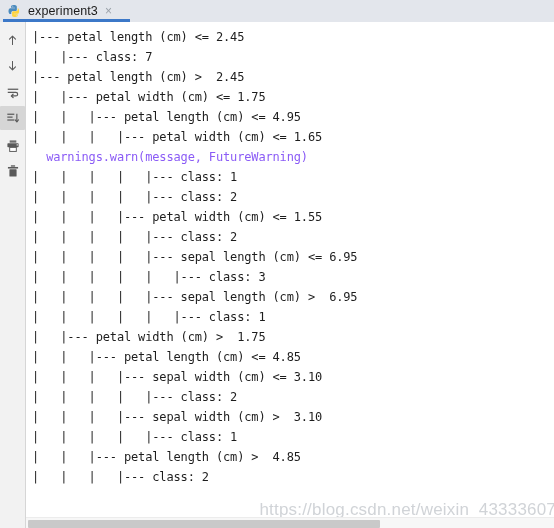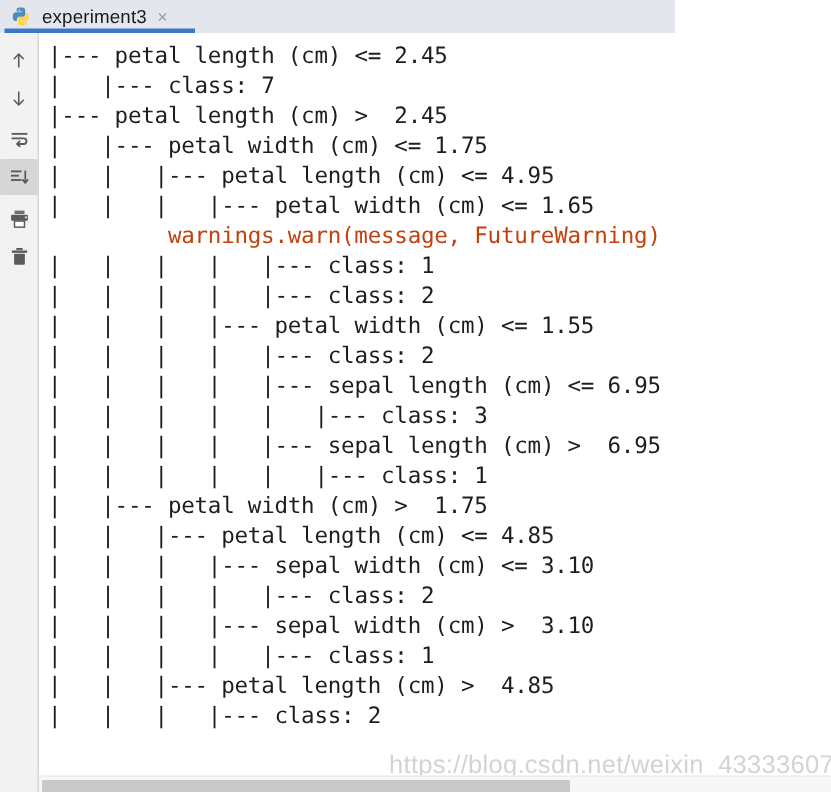--- a/index.html
+++ b/index.html
@@ -21,21 +21,21 @@
     width: 554px;
     height: 528px;
     background: #ffffff;
     box-sizing: border-box;
   }
 
   
   #tab-bar {
     position: absolute;
     left: 0; top: 0;
-    width: 450px;
+    width: 554px;
     height: 22px;
     background: #e3e6ec;
     display: flex;
     align-items: center;
   }
   .tab {
     position: relative;
     height: 22px;
     display: flex;
     align-items: center;
@@ -115,30 +115,29 @@
   }
   #console-lines {
     position: absolute;
     left: 0;
     top: 0;
     padding: 5px 0 0 6px;
     box-sizing: border-box;
   }
   .line {
     font-family: "DejaVu Sans Mono", "Liberation Mono", monospace;
-    font-size: 15px;
+    font-size: 12px;
     line-height: 20px;
     height: 20px;
     color: #1d1d1d;
     white-space: pre;
     letter-spacing: -0.15px;
   }
   .line.warn {
-    color: #c2410c;
-    text-align: right;
+    color: #8b5cf6;
   }
 
   
   #watermark {
     position: absolute;
     right: -2px;
     bottom: 8px;
     font-family: "Liberation Sans", sans-serif;
     font-size: 17px;
     color: rgba(170,175,182,0.55);

